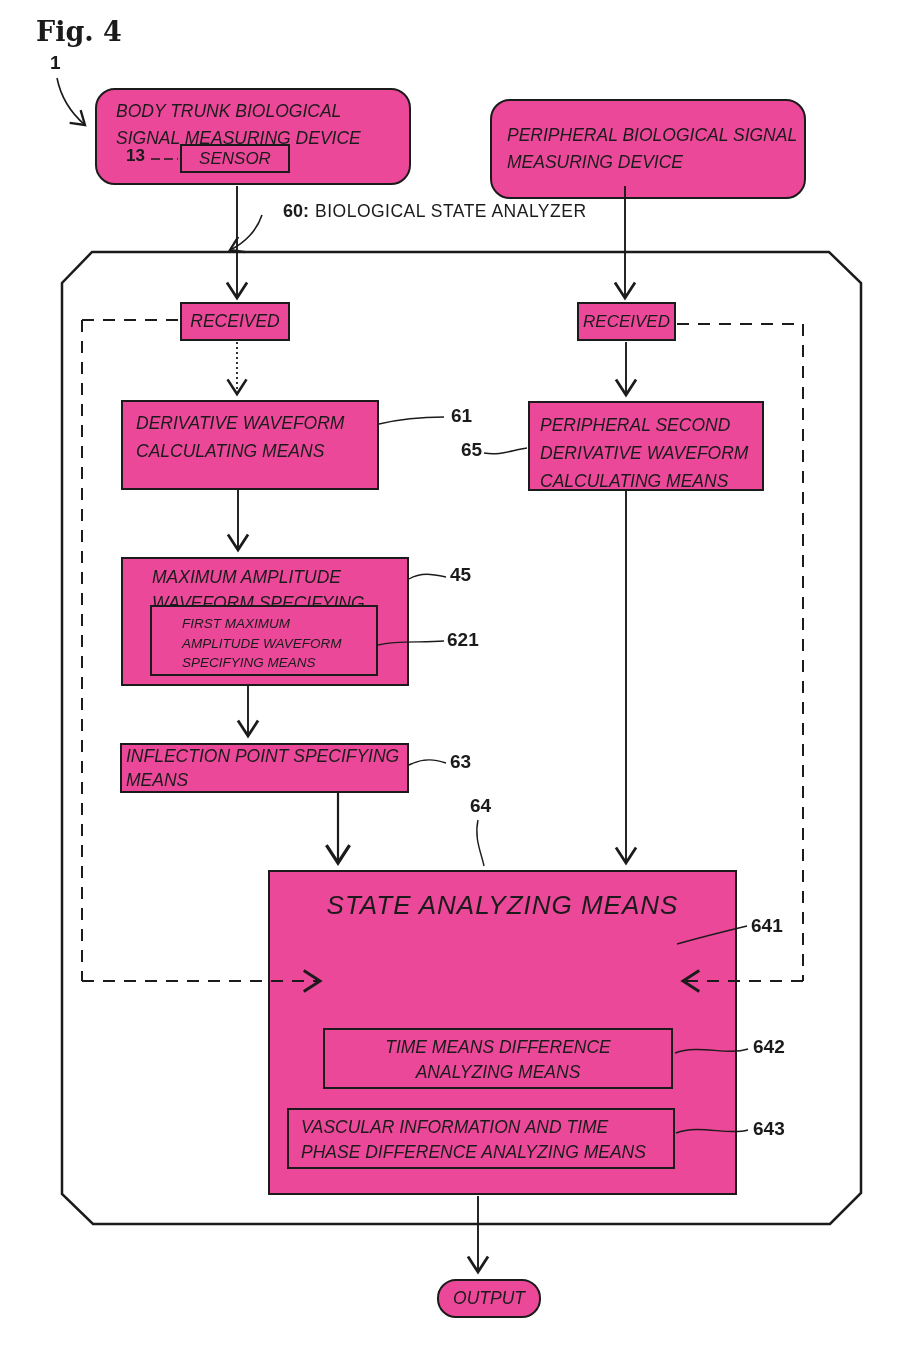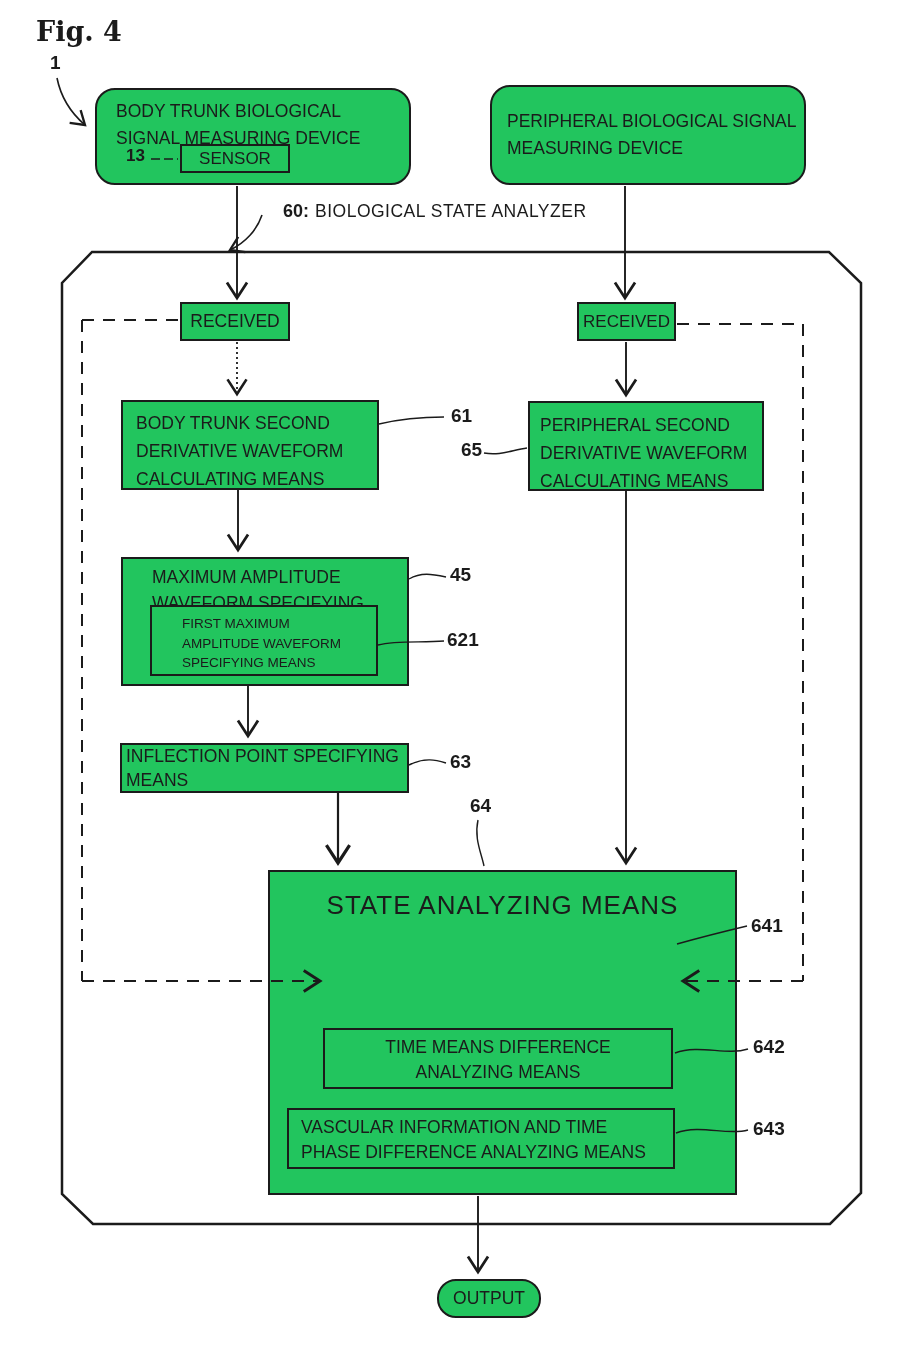--- a/index.html
+++ b/index.html
@@ -2,21 +2,21 @@
 <html><head>
 <meta charset="utf-8">
 <style>
   html,body{margin:0;padding:0;background:#ffffff;}
   .canvas{
     position:relative;width:921px;height:1370px;background:#ffffff;
     font-family:"Liberation Sans",sans-serif;color:#1b1b1b;overflow:hidden;
   }
   .canvas *{box-sizing:border-box;}
   svg.lines{position:absolute;left:0;top:0;z-index:6;pointer-events:none;}
-  .box{position:absolute;background:#22c55e;border:2.5px solid #1b1b1b;z-index:3;}
+  .box{position:absolute;background:#ec4899;border:2.5px solid #1b1b1b;z-index:3;font-style:italic;}
   .rounded{border-radius:20px;}
   .pill{border-radius:19px;}
   .thin{border-width:2px;}
   .bl{white-space:nowrap;}
   .lbl{position:absolute;font-weight:bold;font-size:19px;z-index:5;white-space:nowrap;}
   .fig-title{position:absolute;left:36px;top:16px;font-family:"DejaVu Serif","Liberation Serif",serif;
     font-weight:bold;font-size:27px;z-index:5;}
   .center{display:flex;align-items:center;justify-content:center;text-align:center;}
   .dev-l{padding:8px 0 0 19px;font-size:17.5px;line-height:27px;}
   .dev-r{padding:21px 0 0 15px;font-size:17.5px;line-height:27px;}
@@ -105,34 +105,33 @@
   <div class="lbl" style="left:753px;top:1118px;">643</div>
 
   <div class="box rounded dev-l" style="left:95px;top:88px;width:316px;height:97px;">
     <div class="bl">BODY TRUNK BIOLOGICAL</div>
     <div class="bl">SIGNAL MEASURING DEVICE</div>
   </div>
   <div class="box thin center" style="left:180px;top:144px;width:110px;height:29px;font-size:17px;z-index:4;">
     <span class="bl">SENSOR</span>
   </div>
 
-  <div class="box rounded dev-r" style="left:490px;top:85px;width:316px;height:100px;">
+  <div class="box rounded dev-r" style="left:490px;top:99px;width:316px;height:100px;">
     <div class="bl">PERIPHERAL BIOLOGICAL SIGNAL</div>
     <div class="bl">MEASURING DEVICE</div>
   </div>
 
   <div class="box thin center" style="left:180px;top:302px;width:110px;height:39px;font-size:17.5px;">
     <span class="bl">RECEIVED</span>
   </div>
   <div class="box thin center" style="left:577px;top:302px;width:99px;height:39px;font-size:17px;">
     <span class="bl">RECEIVED</span>
   </div>
 
   <div class="box b3line" style="left:121px;top:400px;width:258px;height:90px;">
-    <div class="bl">BODY TRUNK SECOND</div>
     <div class="bl">DERIVATIVE WAVEFORM</div>
     <div class="bl">CALCULATING MEANS</div>
   </div>
 
   <div class="box b3line b65" style="left:528px;top:401px;width:236px;height:90px;">
     <div class="bl">PERIPHERAL SECOND</div>
     <div class="bl">DERIVATIVE WAVEFORM</div>
     <div class="bl">CALCULATING MEANS</div>
   </div>
 

